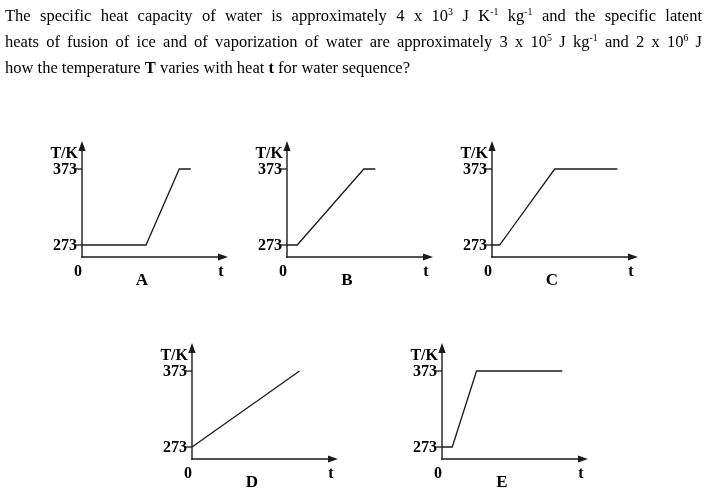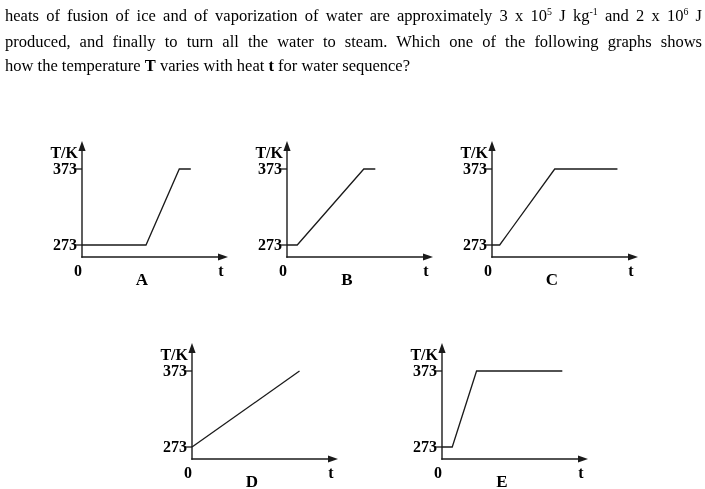--- a/index.html
+++ b/index.html
@@ -26,22 +26,22 @@
   .graph{
     position:absolute;width:205px;height:152px;text-decoration:underline;
   }
   svg{font-family:"Liberation Serif","DejaVu Serif",serif;}
   svg text{fill:#000;}
 </style>
 </head>
 <body>
 
 <div class="question">
+    <div class="qline"><span>The specific heat capacity of water is approximately 4 x 10</span><span class="sup">3</span><span> J K</span><span class="sup">-1</span><span> kg</span><span class="sup">-1</span><span> and the specific latent</span></div>
     <div class="qline"><span>heats of fusion of ice and of vaporization of water are approximately 3 x 10</span><span class="sup">5</span><span> J kg</span><span class="sup">-1</span><span> and 2 x 10</span><span class="sup">6</span><span> J</span></div>
-    <div class="qline"><span>produced, and finally to turn all the water to steam. Which one of the following graphs shows</span></div>
     <div class="qline last"><span>how the temperature </span><span class="b">T</span><span> varies with heat </span><span class="b">t</span><span> for water sequence?</span></div>
   </div>
 
 <div class="graph" style="left:30px;top:137px"><svg width="205" height="152" viewBox="0 0 205 152">
       <line x1="52" y1="120.7" x2="52" y2="13" stroke="#1a1a1a" stroke-width="1.4"></line>
       <polygon points="52,4 48.4,14 55.6,14" fill="#1a1a1a"></polygon>
       <line x1="51.3" y1="120" x2="189" y2="120" stroke="#1a1a1a" stroke-width="1.4"></line>
       <polygon points="198,120 188,116.4 188,123.6" fill="#1a1a1a"></polygon>
       <line x1="44.5" y1="32" x2="52" y2="32" stroke="#1a1a1a" stroke-width="1.3"></line>
       <line x1="44.5" y1="108" x2="52" y2="108" stroke="#1a1a1a" stroke-width="1.3"></line>

